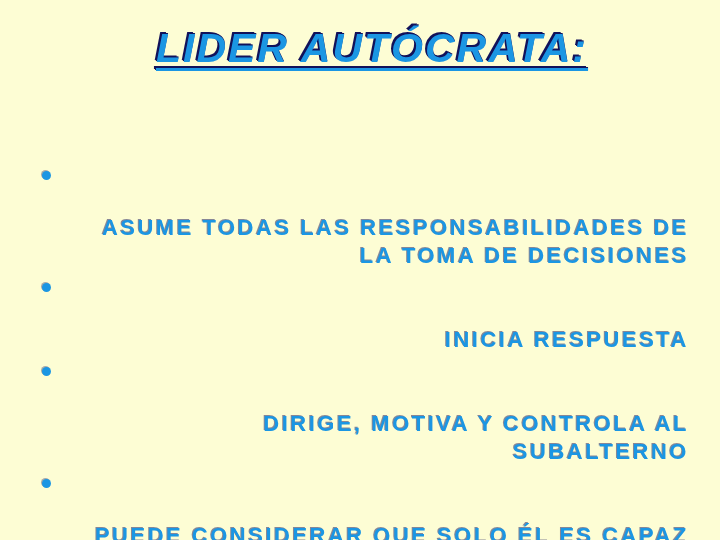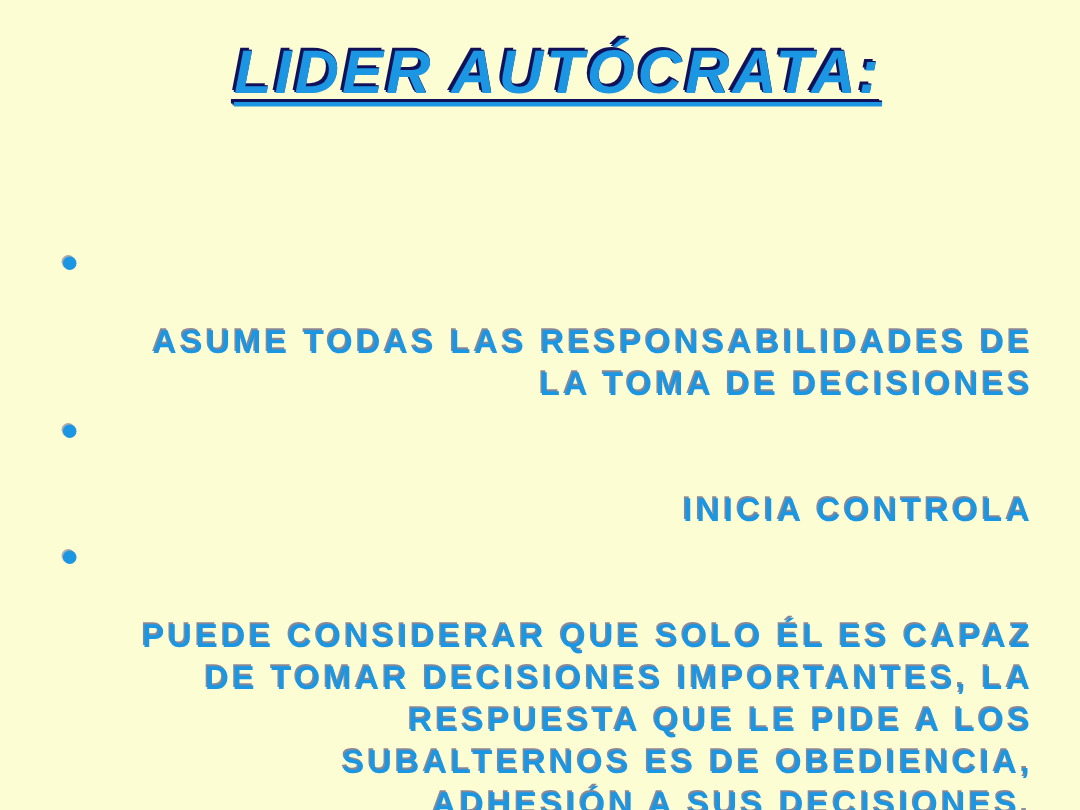--- a/index.html
+++ b/index.html
@@ -72,23 +72,28 @@
   <ul class="bullets">
 
     <li class="bullet">
       <span class="dot"></span>
       <span>ASUME TODAS LAS RESPONSABILIDADES DE
 LA TOMA DE DECISIONES</span>
     </li>
 
     <li class="bullet">
       <span class="dot"></span>
-      <span>INICIA CONTROLA</span>
+      <span>INICIA RESPUESTA</span>
     </li>
 
+    <li class="bullet">
+      <span class="dot"></span>
+      <span>DIRIGE, MOTIVA Y CONTROLA AL
+SUBALTERNO</span>
+    </li>
 
     <li class="bullet">
       <span class="dot"></span>
       <span>PUEDE CONSIDERAR QUE SOLO ÉL ES CAPAZ
 DE TOMAR DECISIONES IMPORTANTES, LA
 RESPUESTA QUE LE PIDE A LOS
 SUBALTERNOS ES DE OBEDIENCIA,
 ADHESIÓN A SUS DECISIONES.</span>
     </li>
 

